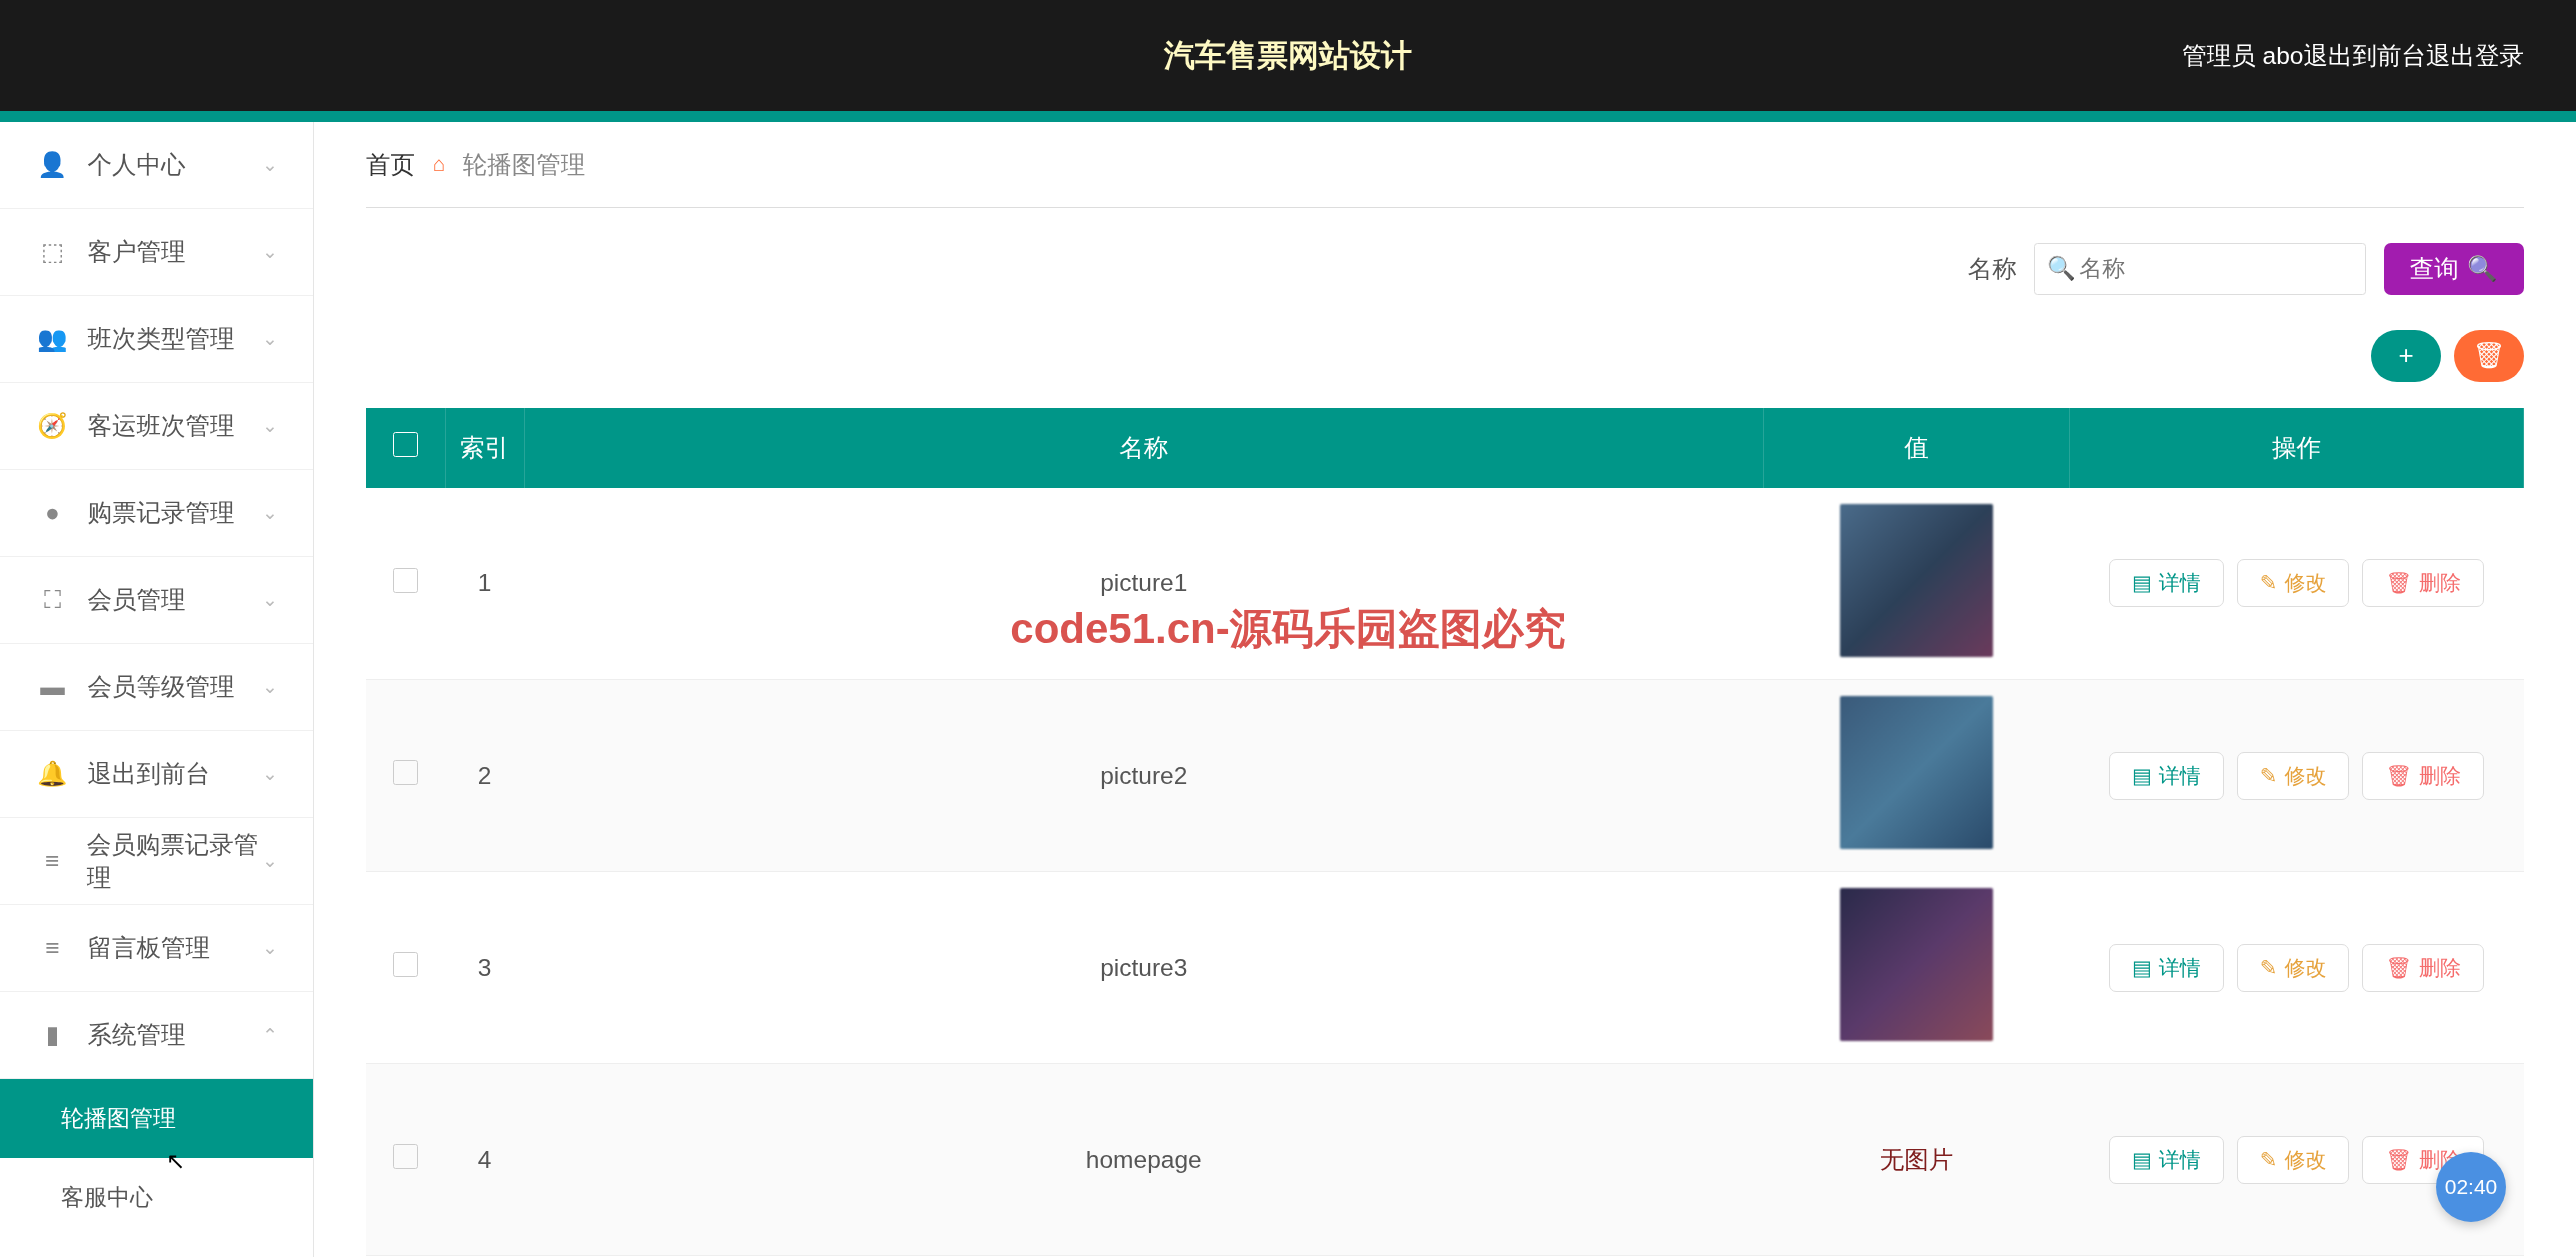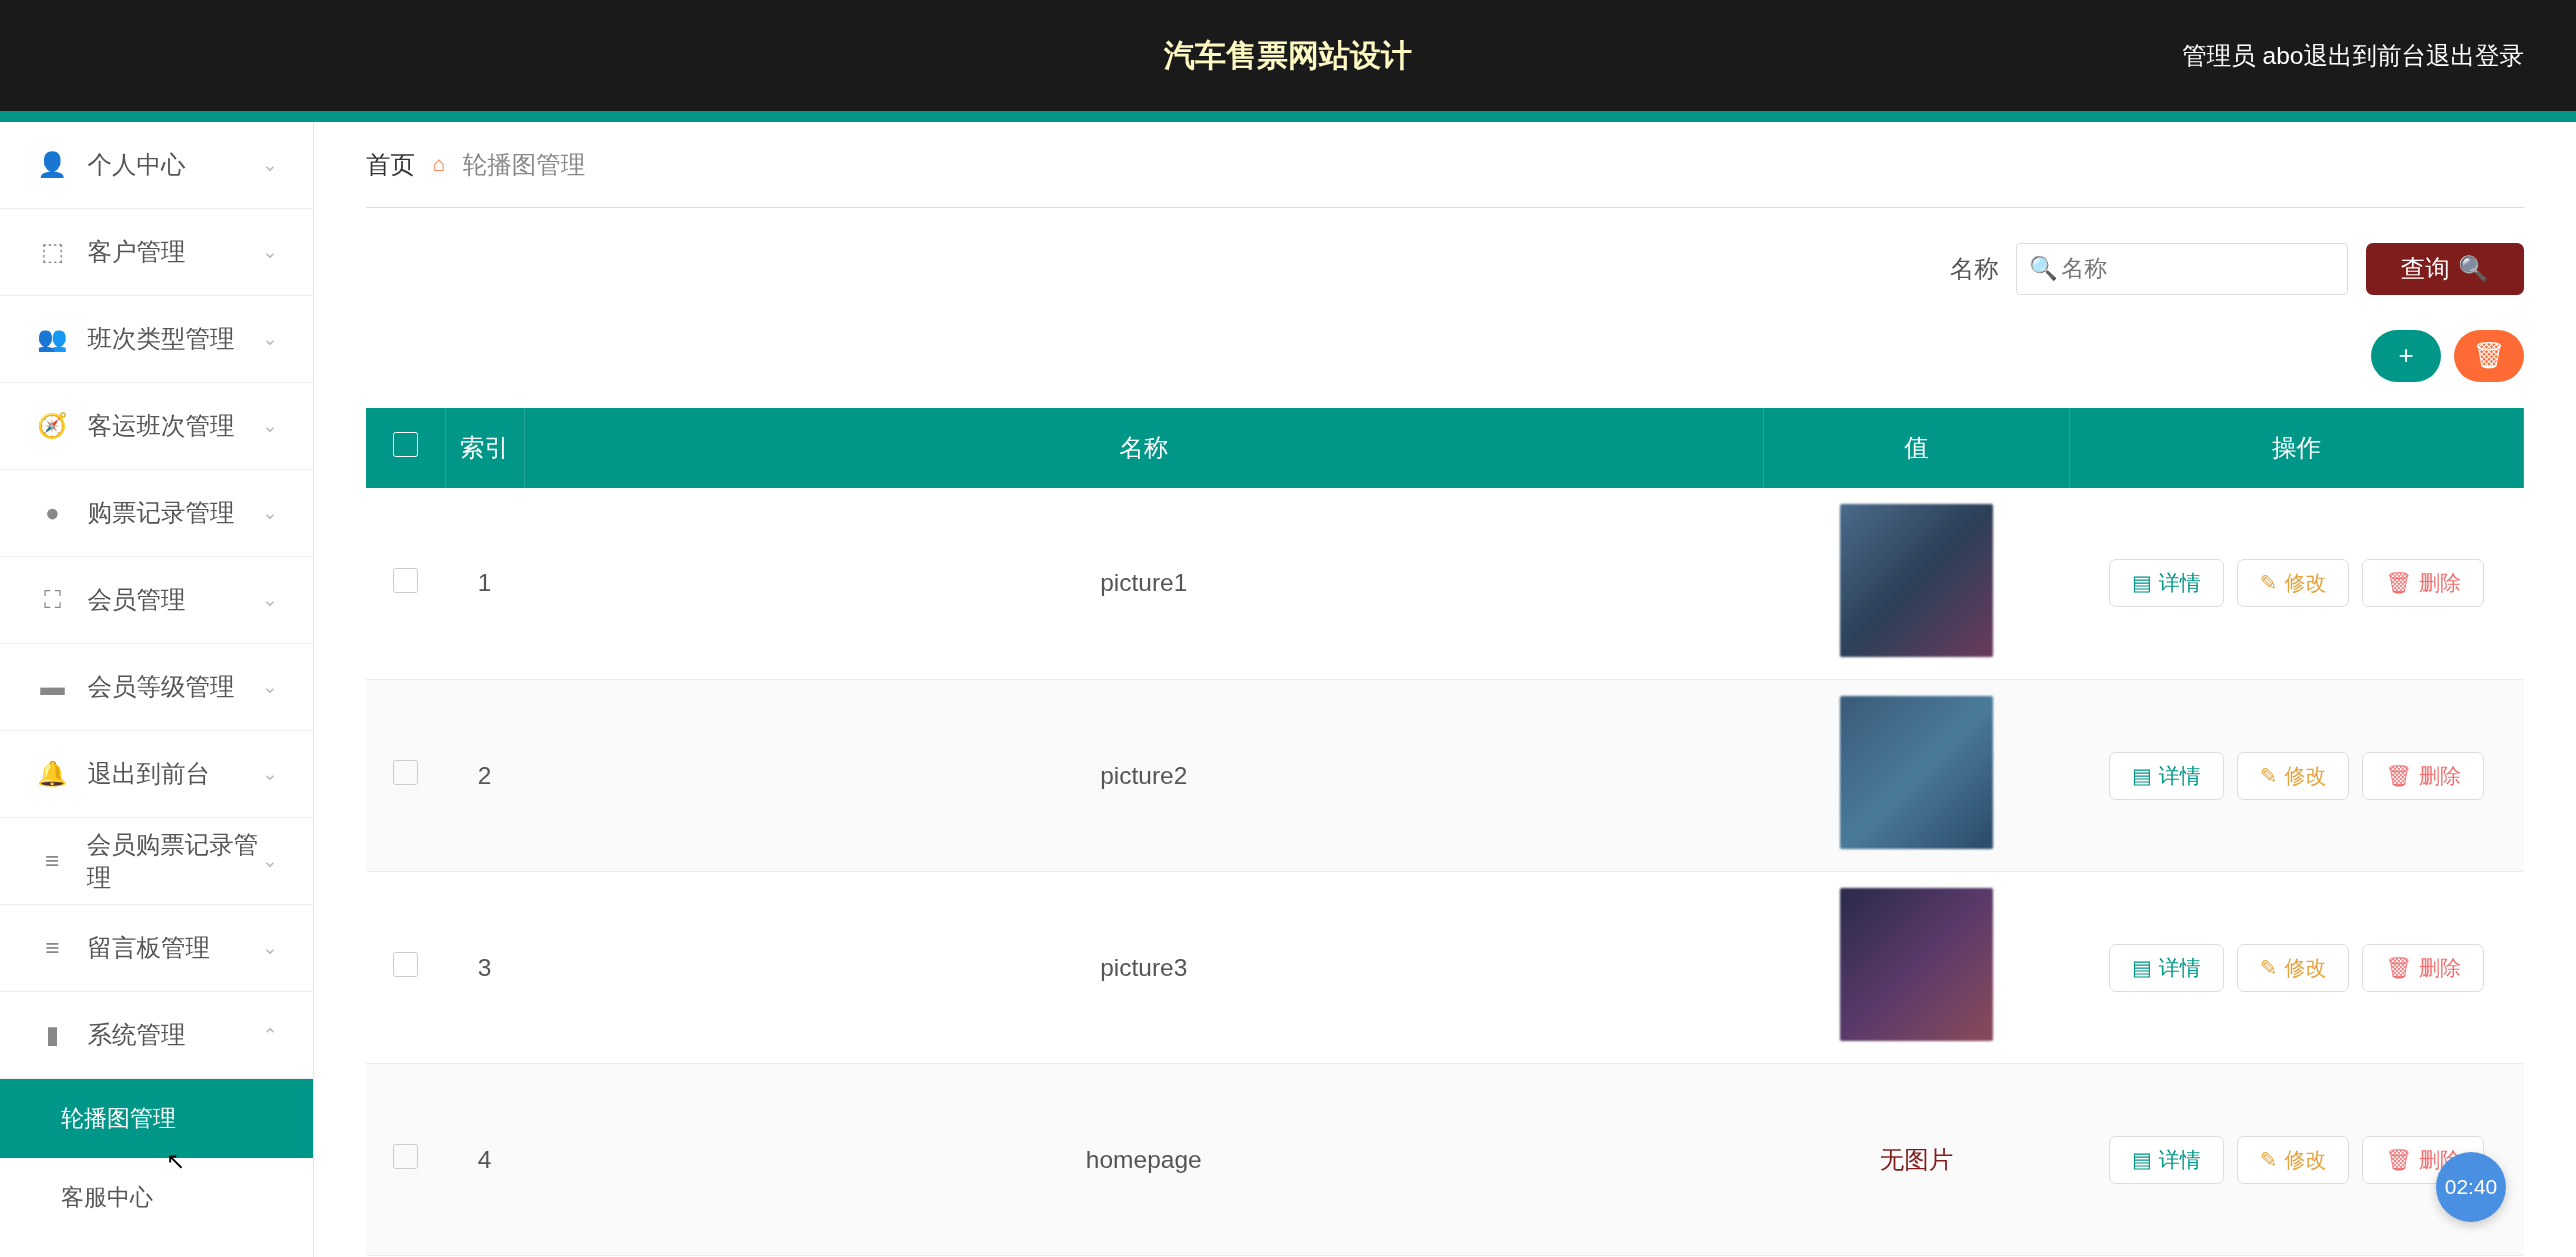--- a/index.html
+++ b/index.html
@@ -20,21 +20,21 @@
 .sidebar-sub.hover{background:#e8f5f3}
 .main{flex:1;padding:26px 52px;overflow-y:auto;background:#fff}
 .breadcrumb{display:flex;align-items:center;gap:17.5px;font-size:24.5px;color:#333;padding-bottom:26px;border-bottom:1.7px solid #ddd;margin-bottom:35px}
 .breadcrumb .home-icon{color:#ff6b35;font-size:21px}
 .breadcrumb .current{color:#888}
 .search-bar{display:flex;align-items:center;justify-content:flex-end;gap:17.5px;margin-bottom:35px}
 .search-label{font-size:24.5px;color:#555}
 .search-wrap{position:relative;display:flex;align-items:center}
 .search-icon{position:absolute;left:13px;color:#009688;font-size:23px}
 .search-input{height:52px;width:332px;border:0.9px solid #ddd;border-radius:3.5px;padding:0 17.5px 0 44px;font-size:23px}
-.btn-query{height:52px;padding:0 35px;background:#7f1d1d;color:#fff;border:none;border-radius:7px;font-size:24.5px;cursor:pointer;display:flex;align-items:center;gap:8.7px}
+.btn-query{height:52px;padding:0 26px;background:#a21caf;color:#fff;border:none;border-radius:7px;font-size:24.5px;cursor:pointer;display:flex;align-items:center;gap:8.7px}
 .action-buttons{display:flex;justify-content:flex-end;gap:13px;margin-bottom:26px}
 .btn-round{width:70px;height:52px;border-radius:26px;border:none;color:#fff;font-size:26px;cursor:pointer;display:flex;align-items:center;justify-content:center}
 .btn-add{background:#009688}
 .btn-del{background:#ff6b35}
 .table{width:100%;border-collapse:collapse}
 .table th{background:#009688;color:#fff;font-size:24.5px;font-weight:normal;height:80px;text-align:center;border-right:0.9px solid rgba(255,255,255,0.15)}
 .table th:first-child{width:79px}
 .table th:nth-child(2){width:79px}
 .table th:nth-child(4){width:306px}
 .table th:nth-child(5){width:454px}
@@ -212,18 +212,19 @@
               <div class="row-actions">
       <button class="btn-sm detail"><span>▤</span> 详情</button>
       <button class="btn-sm edit"><span>✎</span> 修改</button>
       <button class="btn-sm delete"><span>🗑</span> 删除</button>
     </div>
             </td>
           </tr>
         </tbody>
     </table>
 
+    <div class="watermark">code51.cn-源码乐园盗图必究</div>
   </div>
 </div>
 
 <div class="clock-badge">02:40</div>
 <div class="cursor">↖</div>
 
 
 </body></html>

